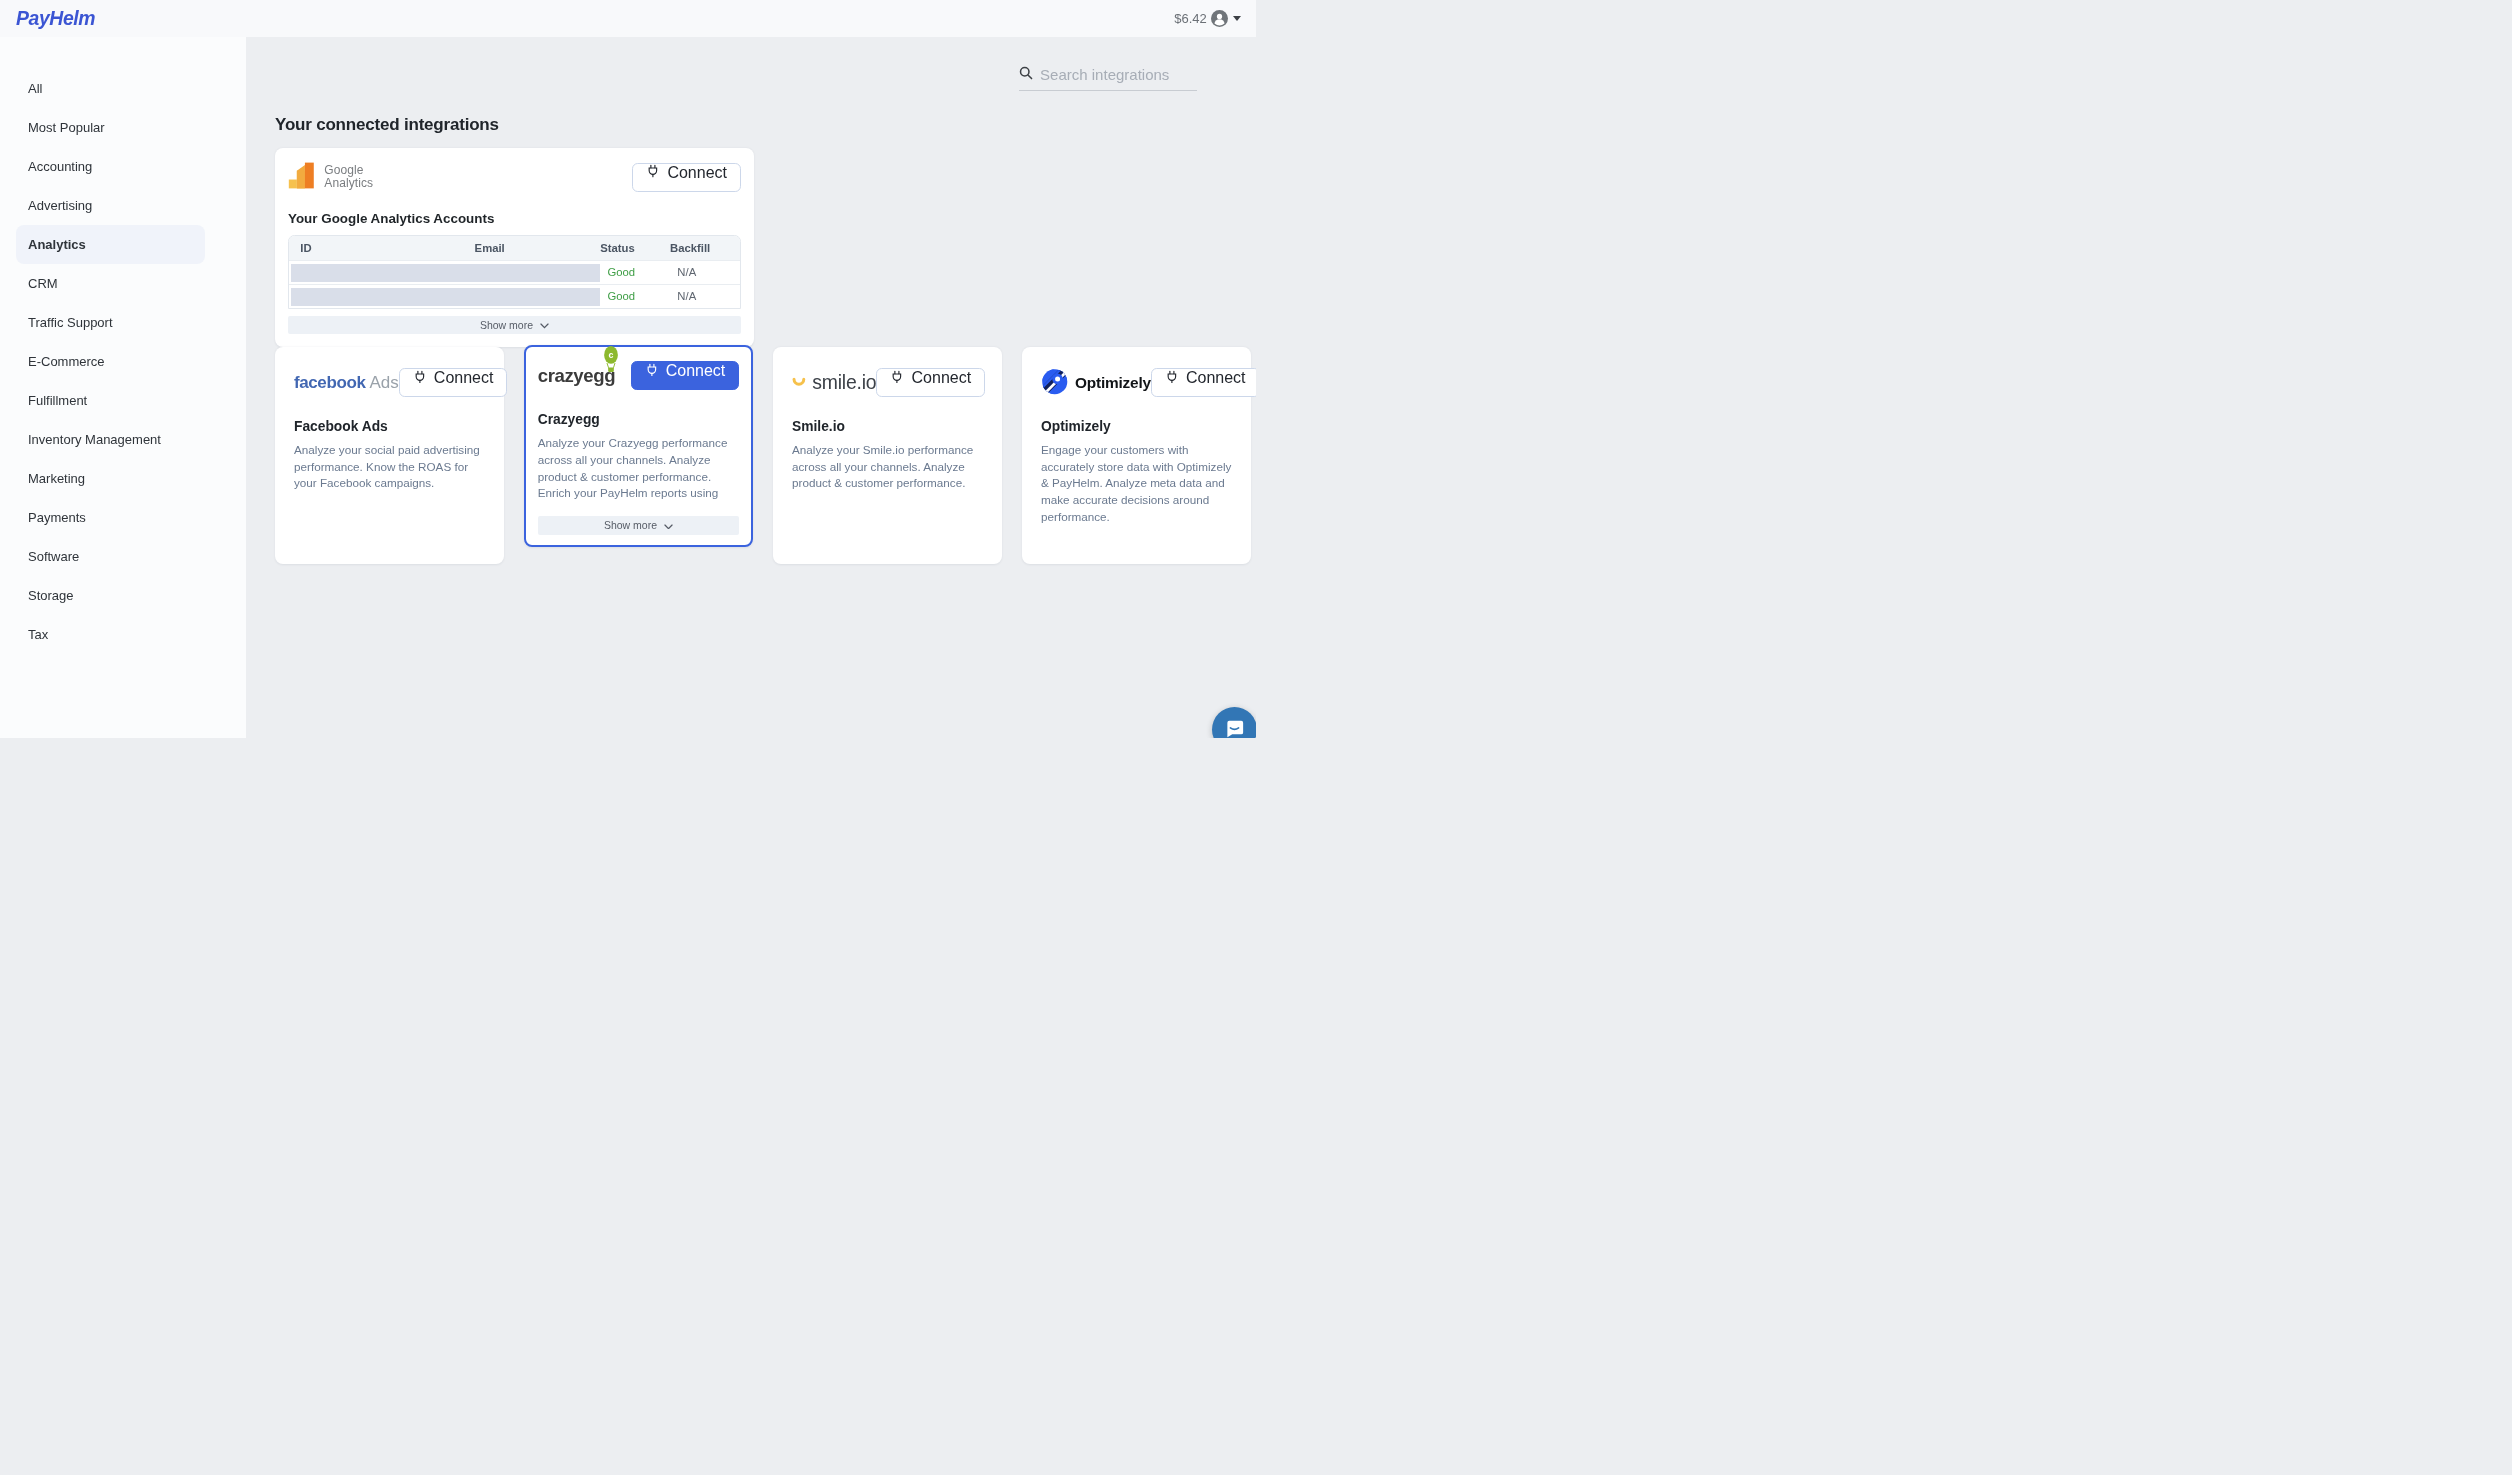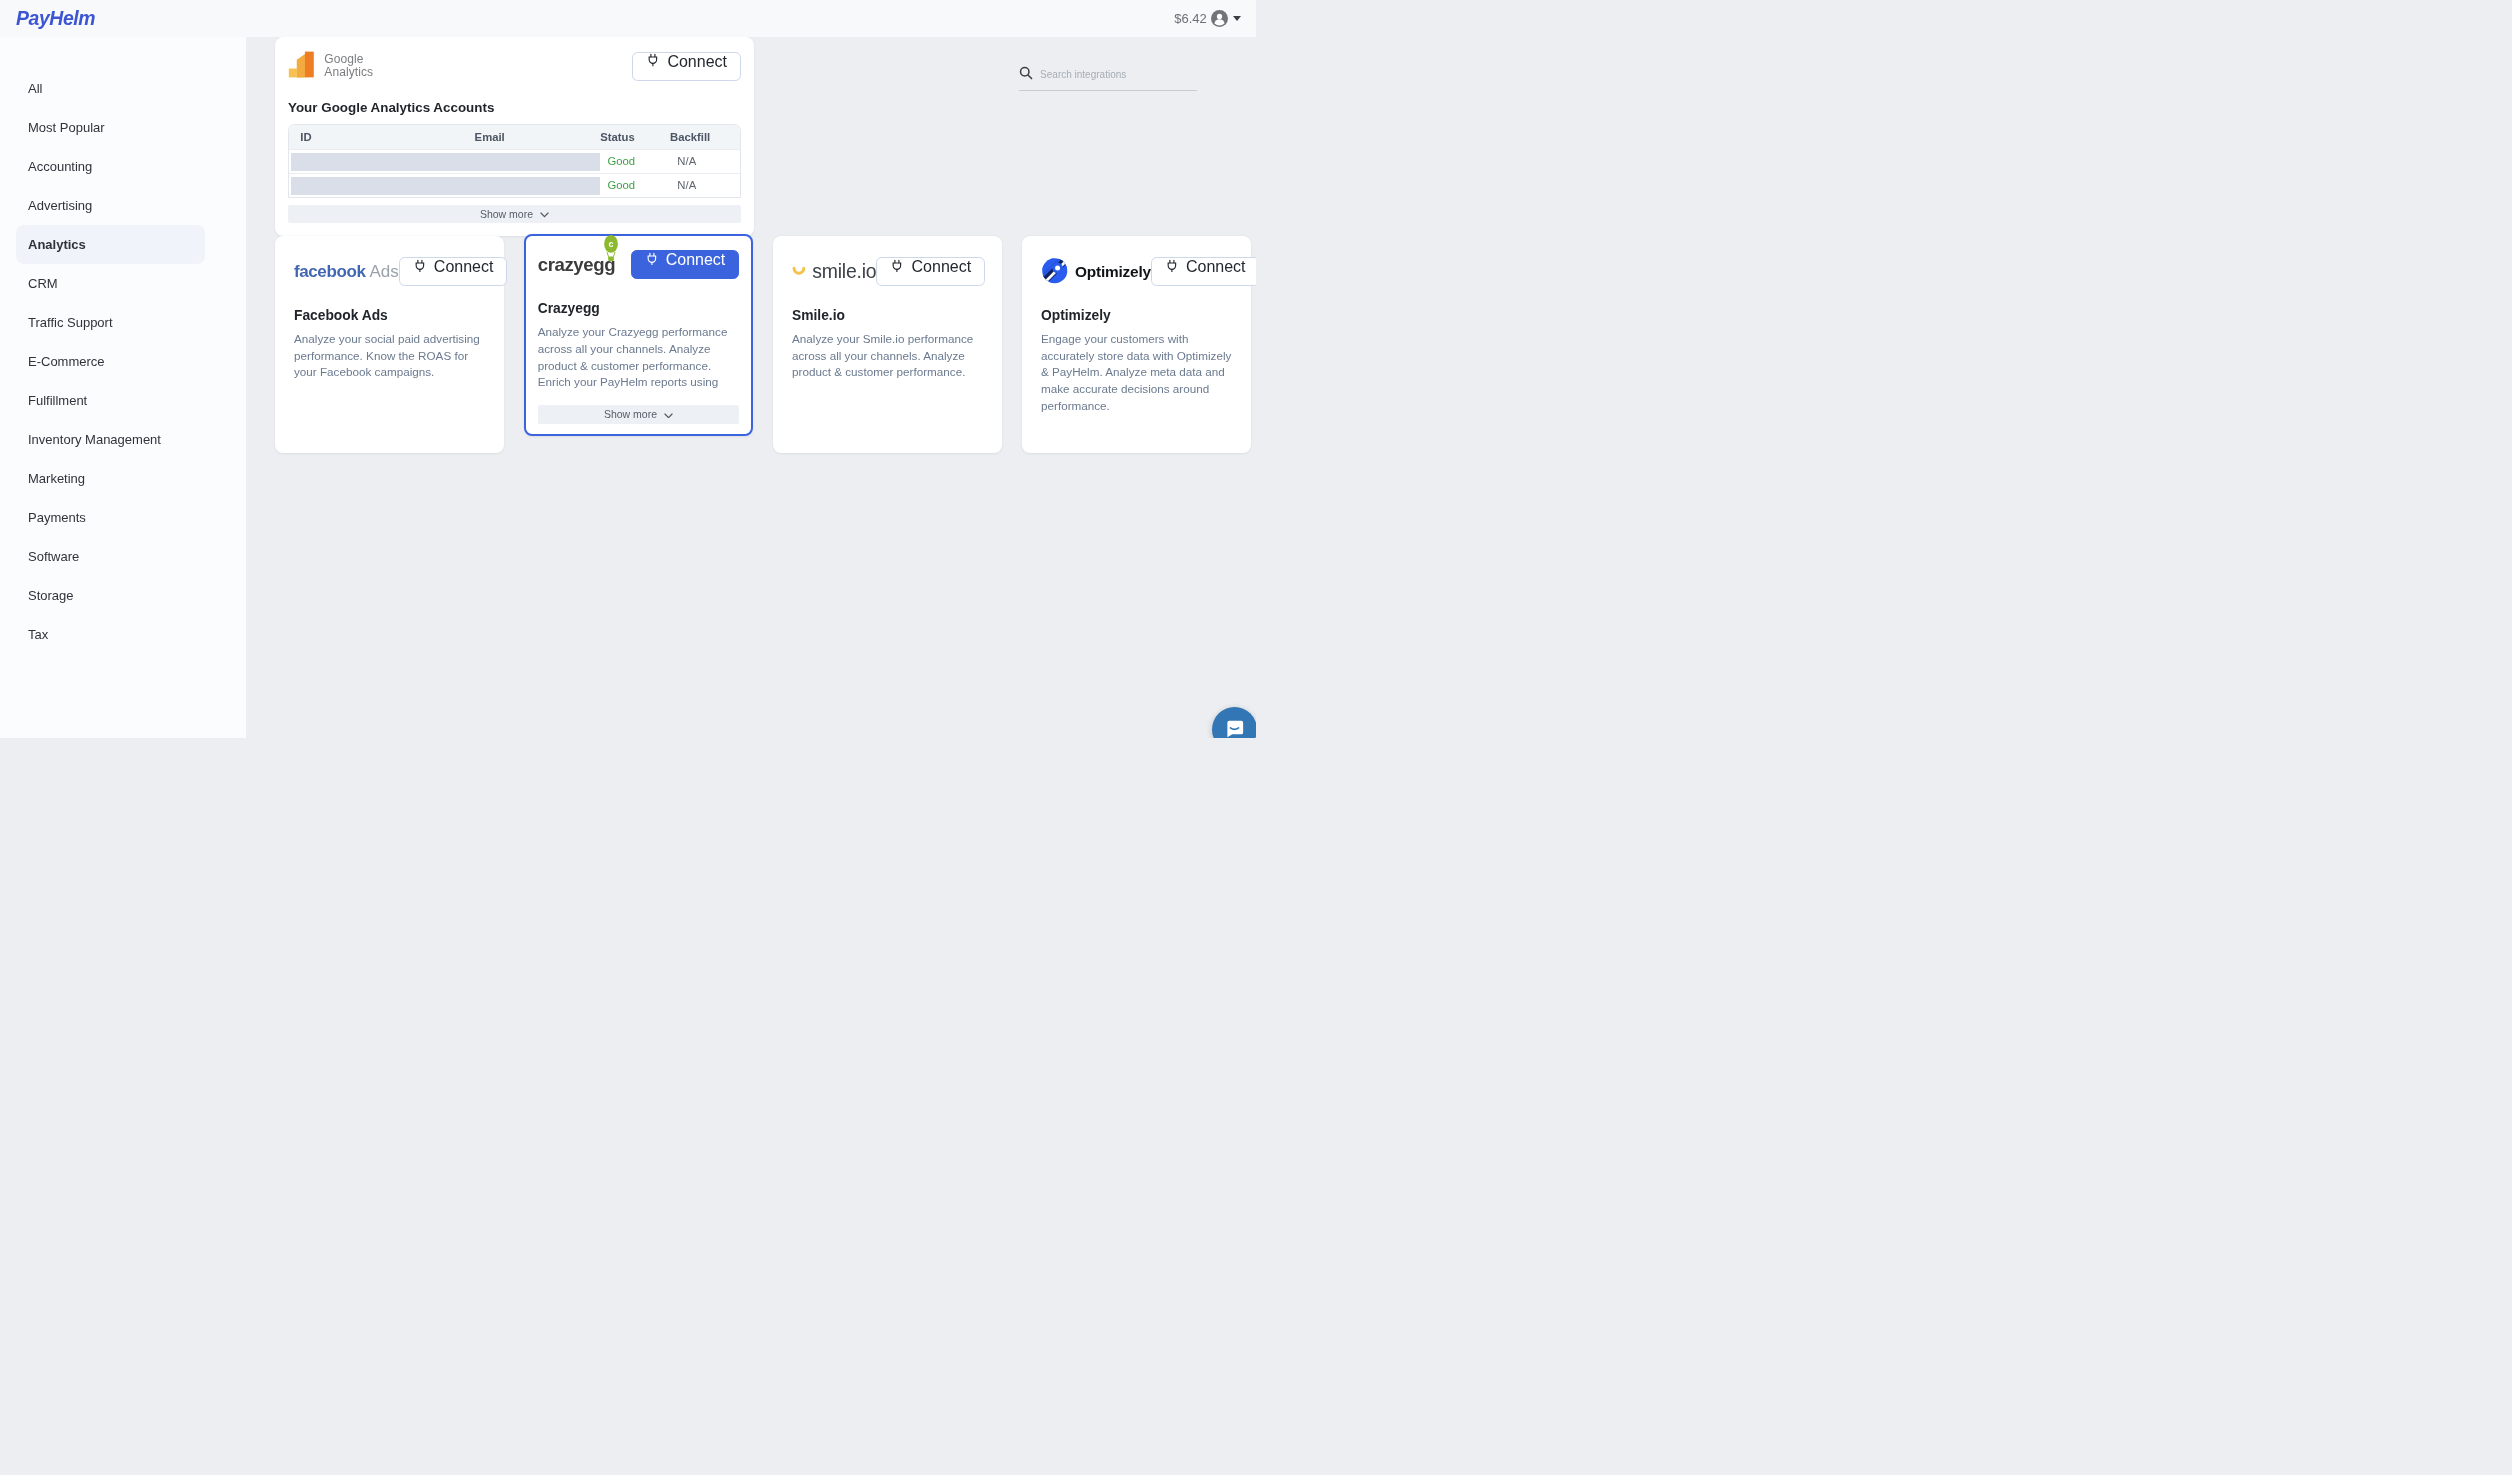--- a/index.html
+++ b/index.html
@@ -55,21 +55,21 @@
     margin:0 26px 0 16px; padding-left:12px; width:189px;
   }
   .main { flex:1; position:relative; padding-left:29px; }
   
   .search {
     position:absolute; top:29px; right:59px; width:178px;
     display:flex; align-items:center; gap:7.3px;
     border-bottom:0.8px solid #c8ccd2; padding-bottom:7.3px;
   }
   .search input {
-    border:none; outline:none; background:transparent; font-size:10px;
+    border:none; outline:none; background:transparent; font-size:15px;
     font-family:inherit; color:#3c4045; width:146px;
   }
   .search input::placeholder { color:#a7adb6; }
   
   .section-h {
     font-size:17px; font-weight:bold; color:#20252b; letter-spacing:-0.2px;
   }
   .h-connected { padding-top:78px; margin-bottom:13px; }
   .h-recommended { margin-top:37px; margin-bottom:13.8px; }
   
@@ -187,20 +187,21 @@
     <div class="search">
       <span>
         <svg width="13.8" height="13.8" viewBox="0 0 18 18" fill="none" stroke="#3c4045" stroke-width="2" stroke-linecap="round">
           <circle cx="7.5" cy="7.5" r="5.5"></circle>
             <path d="M12 12l4.4 4.4"></path>
         </svg>
       </span>
       <input type="text" placeholder="Search integrations" style="">
     </div>
 
+    <h2 class="section-h h-connected">Your connected integrations</h2>
 
     <section class="ga-card">
       <div class="card-head">
         <div class="ga-logo">
           <span>
             <svg width="29" height="29" viewBox="0 0 36 36">
               <rect x="1" y="23" width="10" height="11" fill="#f6c14e"></rect>
               <rect x="11" y="12" width="10" height="22" fill="#f6c14e"></rect>
               <polygon points="11,12 21,5 21,34 11,34" fill="#f2ab3f"></polygon>
               <rect x="21" y="2" width="11" height="32" fill="#ee7e23"></rect>

